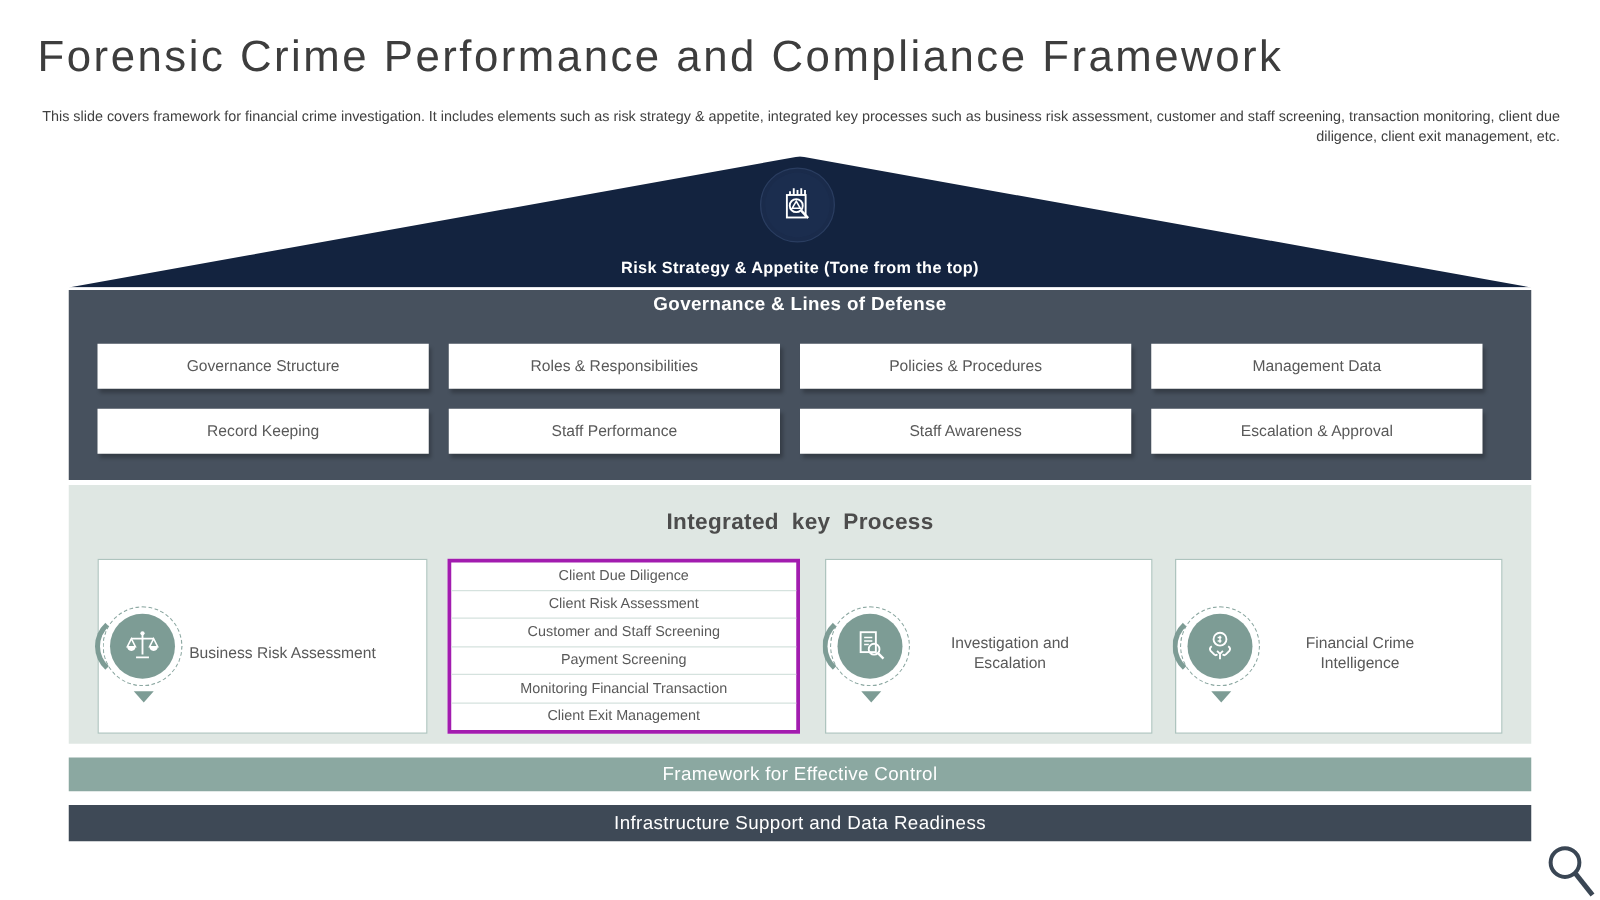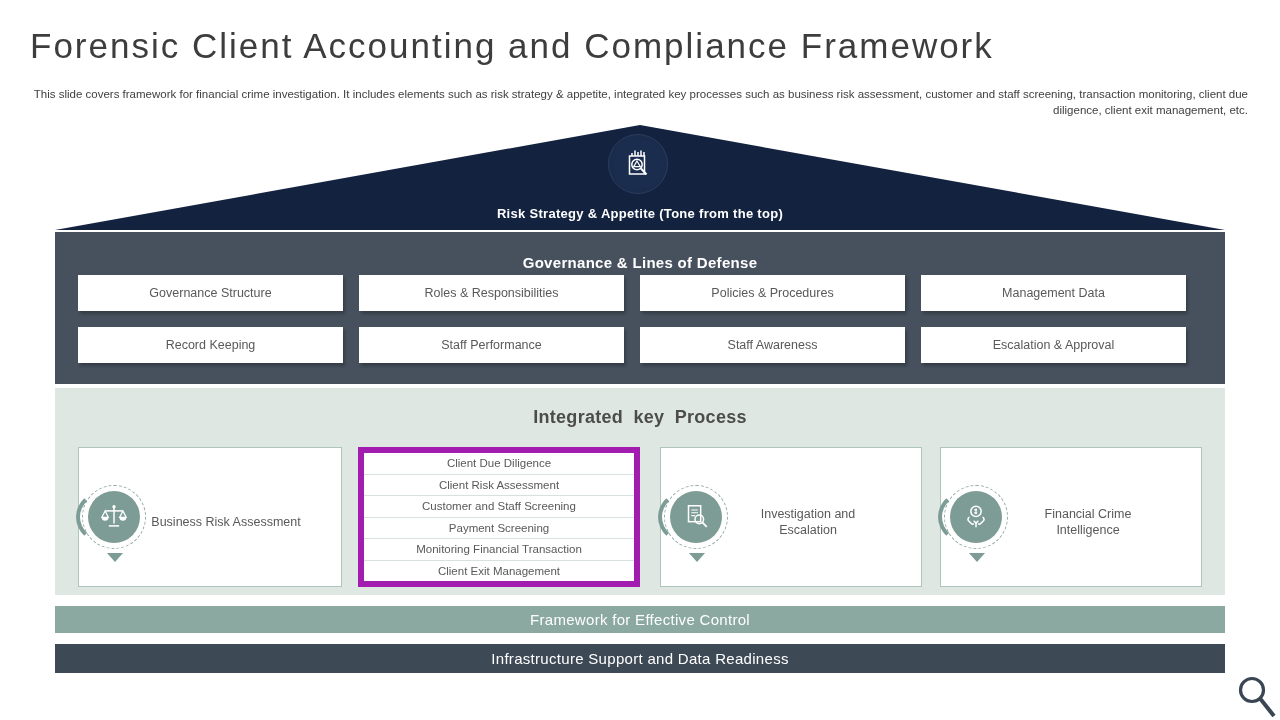--- a/index.html
+++ b/index.html
@@ -31,21 +31,21 @@
   }
   .apex-circle{
     position:absolute;left:612px;top:138px;width:52px;height:52px;border-radius:50%;
     background:#1B2D4E;display:flex;align-items:center;justify-content:center;
   }
   
   .gov-band{
     position:absolute;left:55px;top:232px;width:1170px;height:152px;background:#47515E;
   }
   .gov-heading{
-    padding-top:22px;text-align:center;color:#ffffff;font-size:15px;font-weight:bold;letter-spacing:.3px;
+    padding-top:3px;text-align:center;color:#ffffff;font-size:15px;font-weight:bold;letter-spacing:.3px;
   }
   .gov-grid{
     position:absolute;left:23px;right:39px;top:43px;
     display:grid;grid-template-columns:repeat(4,1fr);column-gap:26px;row-gap:20px;gap:16px;
   }
   .gov-btn{
     height:36px;background:#ffffff;display:flex;align-items:center;justify-content:center;
     font-size:12.5px;color:#595959;box-shadow:2px 3px 3px rgba(0,0,0,.25);
   }
   
@@ -58,21 +58,21 @@
   }
   .card{
     position:absolute;top:59px;height:140px;background:#ffffff;border:1px solid #AEC4BE;
     box-sizing:border-box;display:flex;flex-direction:row;align-items:center;
   }
   .card1{left:23px;width:264px;}
   .card2{left:605px;width:262px;}
   .card3{left:885px;width:262px;}
   .plist{
     position:absolute;left:303px;top:59px;width:282px;height:140px;background:#ffffff;
-    border:6px solid #a21caf;box-sizing:border-box;display:flex;flex-direction:column;
+    border:3px solid #a21caf;box-sizing:border-box;display:flex;flex-direction:column;
   }
   .plist-row{
     flex:1;display:flex;align-items:center;justify-content:center;
     font-size:11.5px;color:#595959;border-bottom:1px solid #D5E2DE;
   }
   .plist-row:last-child{border-bottom:none;}
   .process-icon{position:relative;width:72px;height:82px;margin-top:12px;flex:none;}
   .icon-ring{
     position:absolute;left:3px;top:3px;width:64px;height:64px;border-radius:50%;
     border:1.5px dashed #8FAAA4;box-sizing:border-box;
@@ -102,21 +102,21 @@
     position:absolute;left:55px;top:644px;width:1170px;height:29px;background:#3E4956;
     display:flex;align-items:center;justify-content:center;color:#ffffff;font-size:15px;letter-spacing:.3px;
   }
   .zoom-glass{position:absolute;left:1236px;top:676px;width:40px;height:42px;cursor:pointer;}
 </style>
 </head>
 <body>
 
 <div class="slide">
 
-  <div class="title">Forensic Client Accounting and Compliance Framework</div>
+  <div class="title">Forensic Crime Performance and Compliance Framework</div>
   <div class="subtitle">This slide covers framework for financial crime investigation. It includes elements such as risk strategy &amp; appetite, integrated key processes such as business risk assessment, customer and staff screening, transaction monitoring, client due diligence, client exit management, etc.</div>
 
   <div class="pyramid">
     <div class="pyramid-label">Risk Strategy &amp; Appetite (Tone from the top)</div>
   </div>
   <div class="apex-ring"></div>
   <div class="apex-circle">
     <svg width="27" height="31" viewBox="0 0 27 31">
       <g fill="none" stroke="#ffffff" stroke-width="1.5">
         <path d="M7 4v3 M10 1.5v5.5 M13 3v4 M16 1.5v5.5 M19 3v4"></path>

